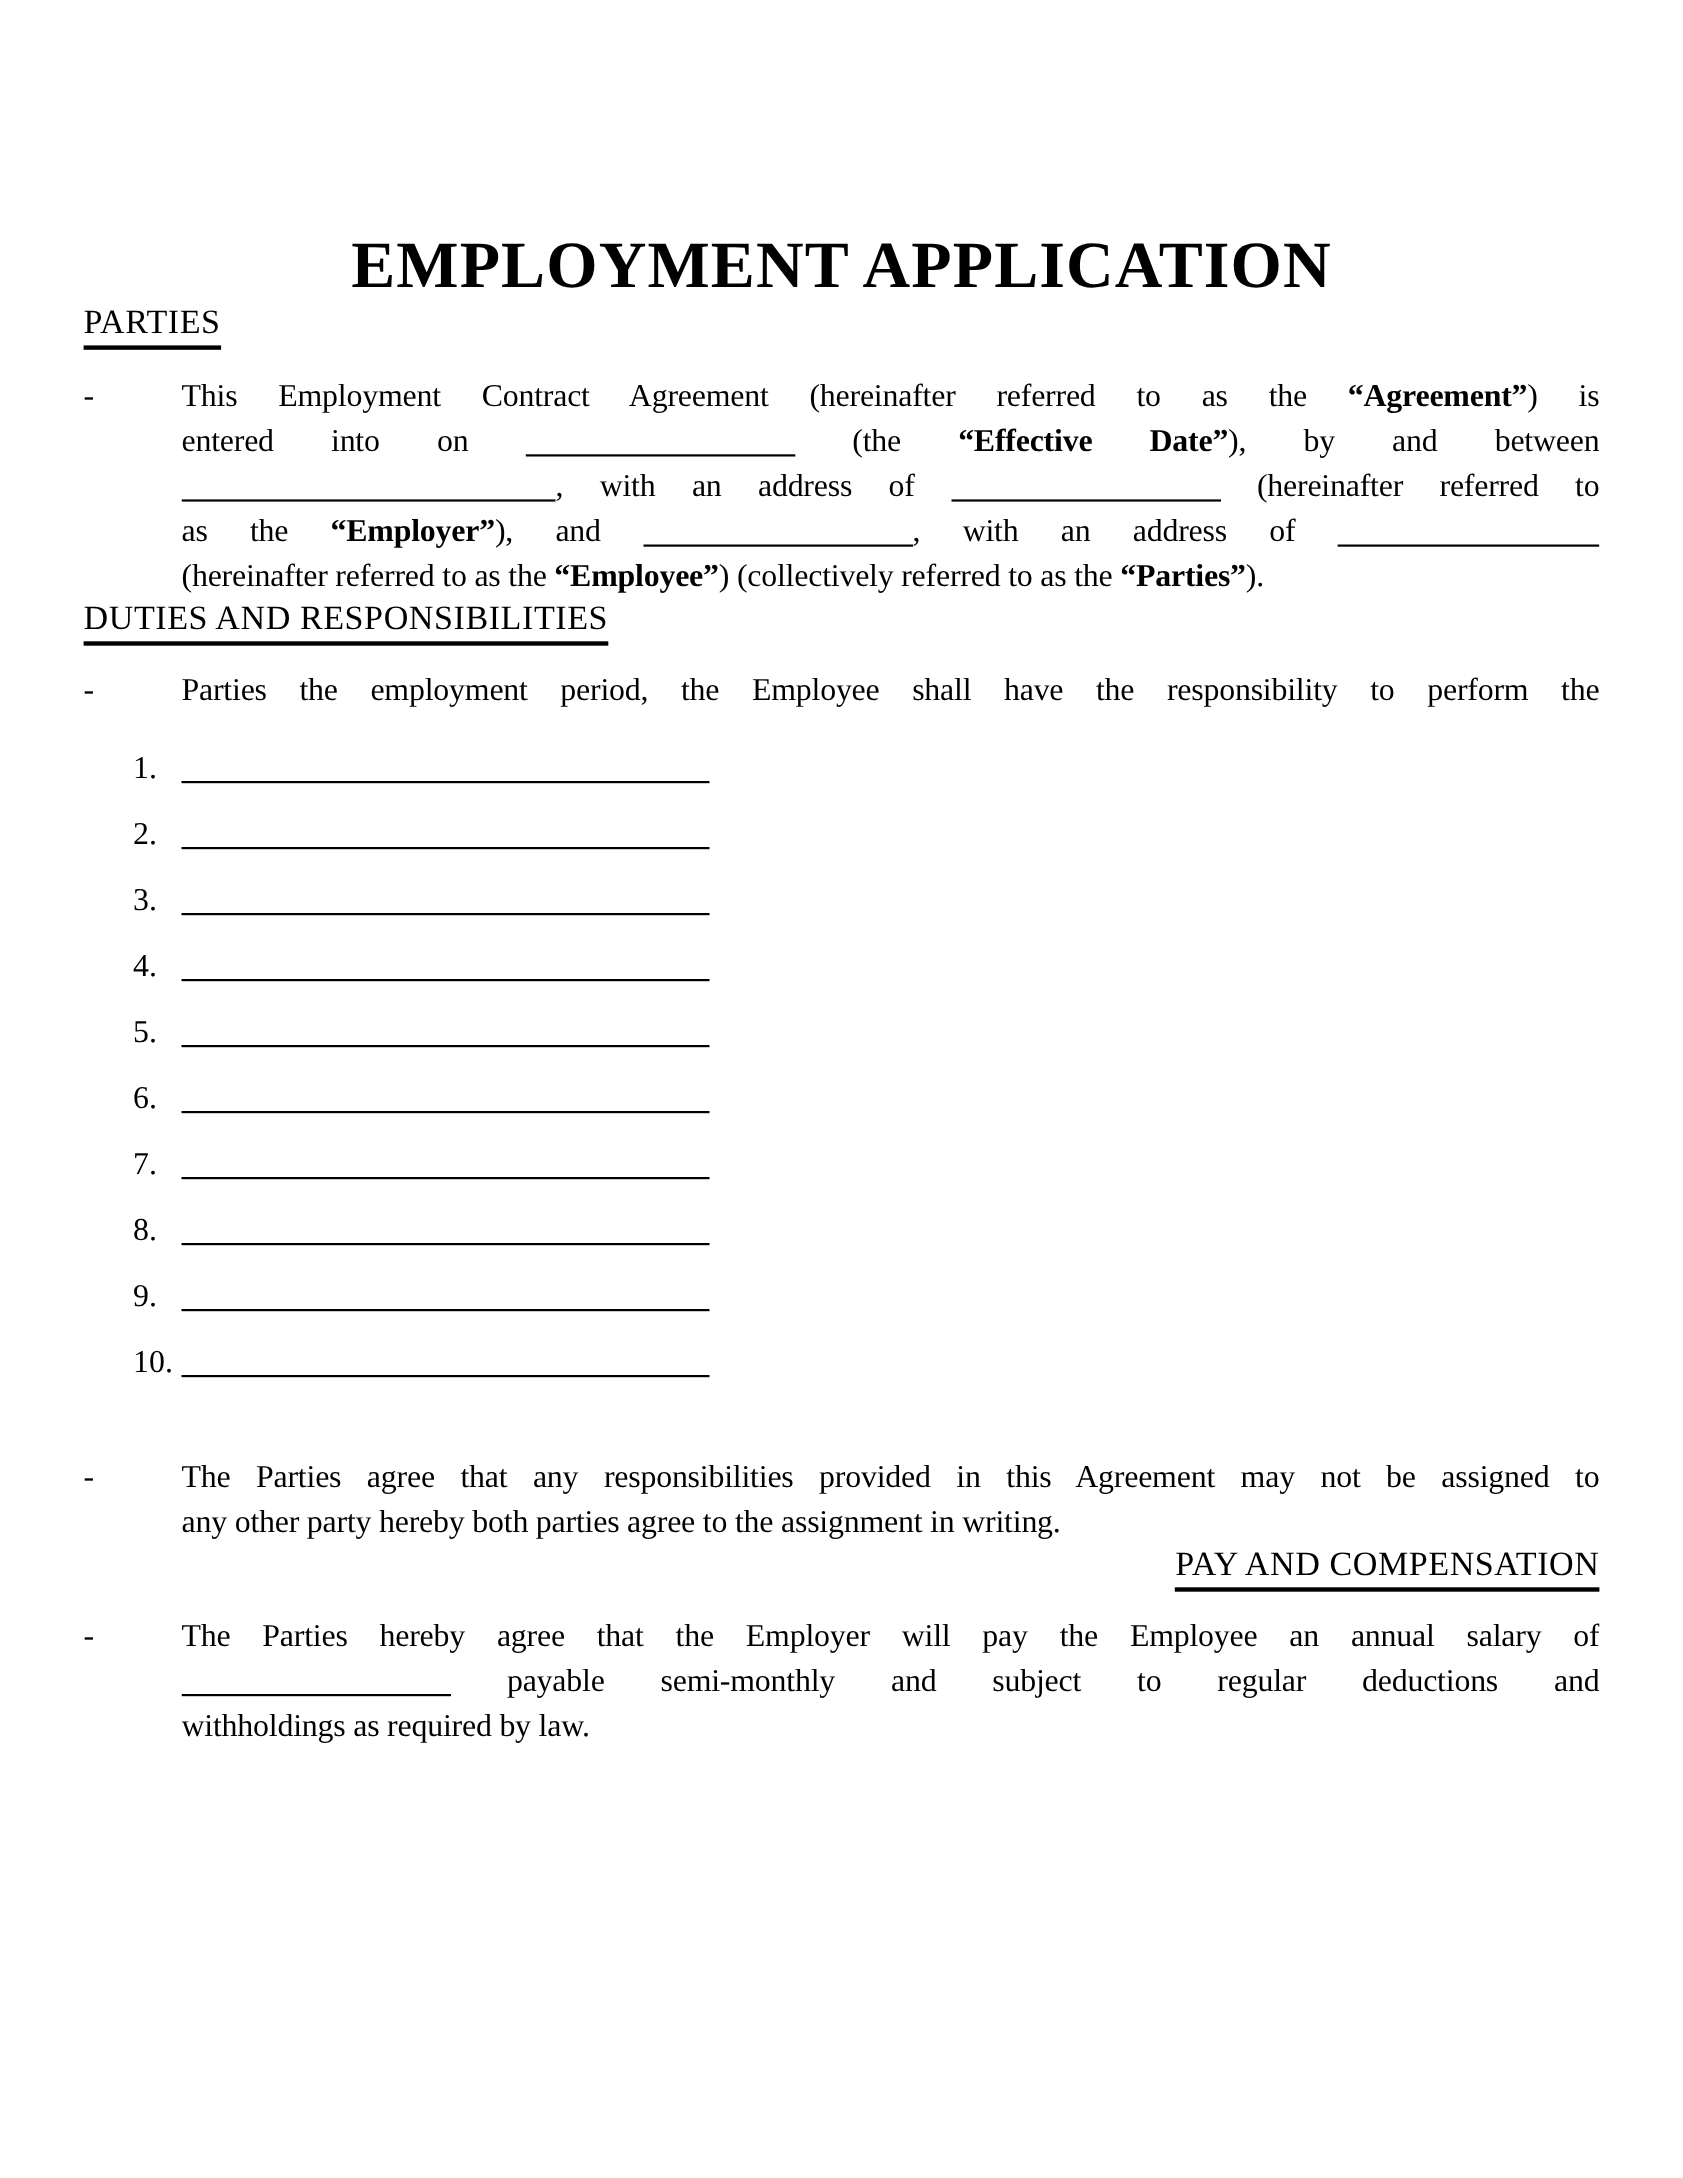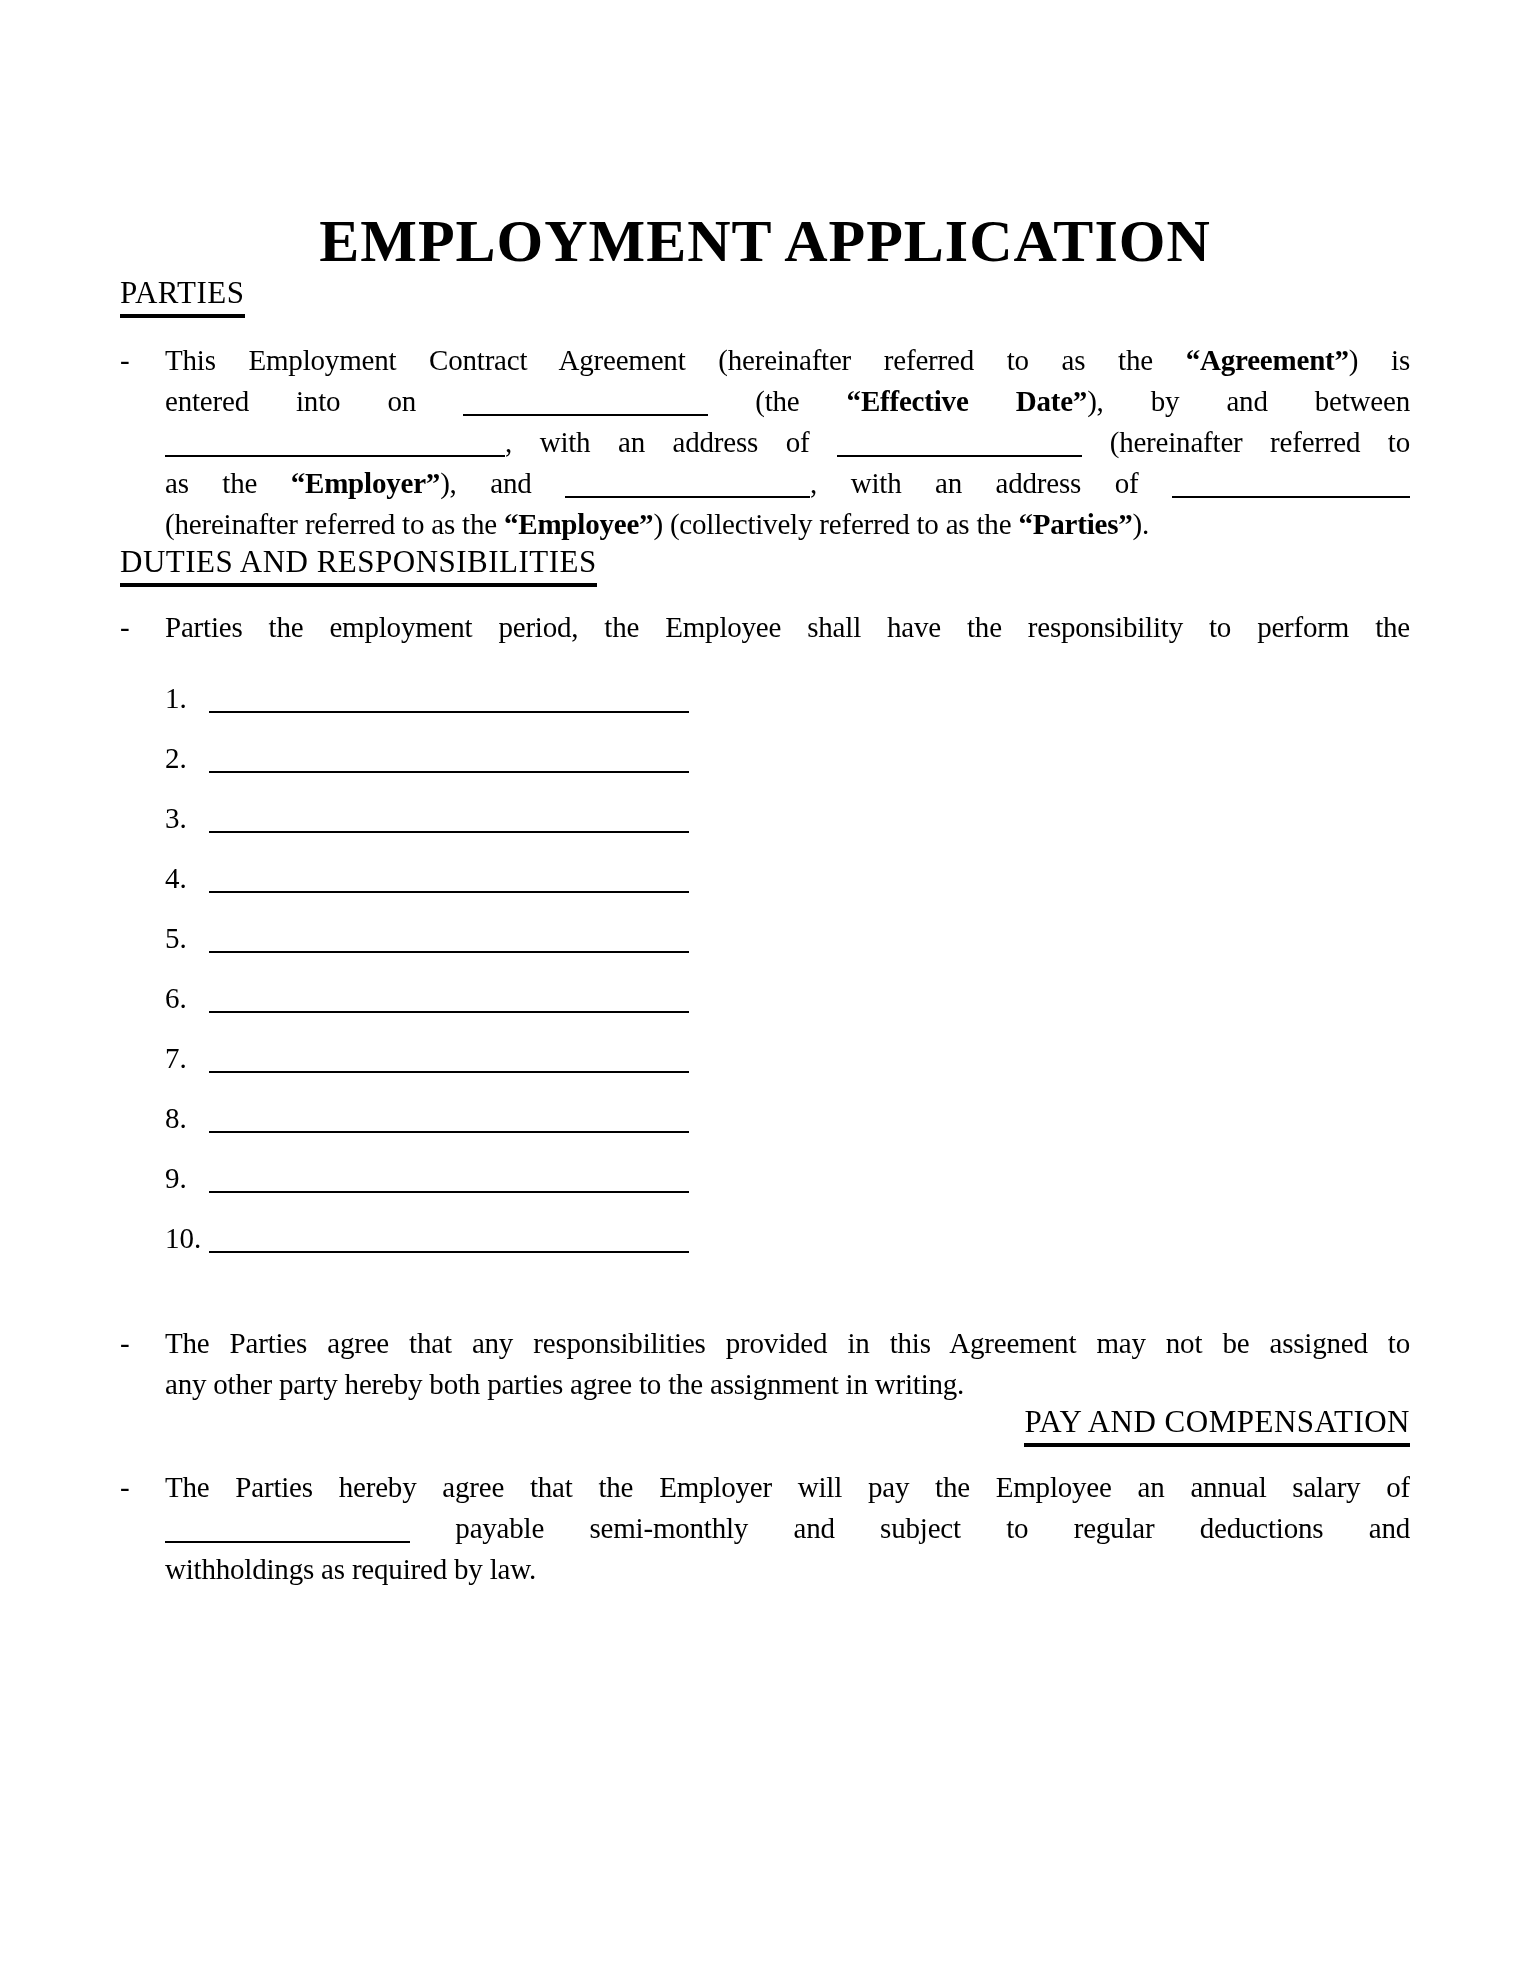--- a/index.html
+++ b/index.html
@@ -6,21 +6,21 @@
   html, body { margin: 0; padding: 0; background: #ffffff; }
   .page {
     position: relative;
     width: 1530px;
     height: 1980px;
     margin: 0 auto;
     background: #ffffff;
     color: #000000;
     font-family: "Liberation Serif", "DejaVu Serif", serif;
     font-size: 29px;
-    padding: 0 120px;
+    padding: 0 76px;
     overflow: hidden;
   }
   .title {
     margin: 0;
     padding-top: 206px;
     font-size: 60px;
     line-height: 70px;
     font-weight: bold;
     text-align: center;
     letter-spacing: 1px;
@@ -42,20 +42,21 @@
   .mt-para2 { margin-top: 20px; }
   .mt-para3 { margin-top: 64px; }
   .mt-para4 { margin-top: 20px; }
   .para .dash { position: absolute; left: 0; top: 0; line-height: 41px; }
 
   .line {
     line-height: 41px;
     height: 41px;
     overflow: hidden;
     letter-spacing: -0.2px;
+    margin-left: 44px;
   }
   .line.just { text-align: justify; text-align-last: justify; }
   .b { font-weight: bold; }
 
   .blank {
     display: inline-block;
     height: 28px;
     border-bottom: 2px solid #000;
     vertical-align: -5px;
   }

